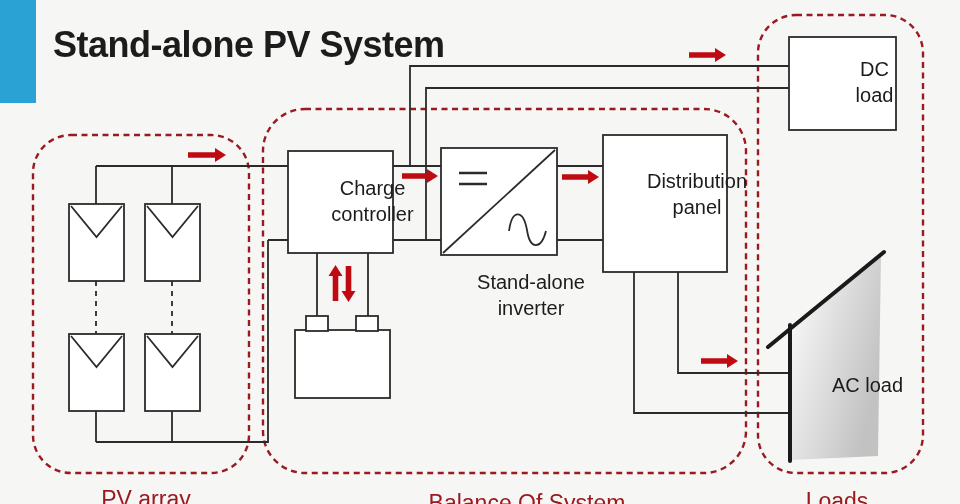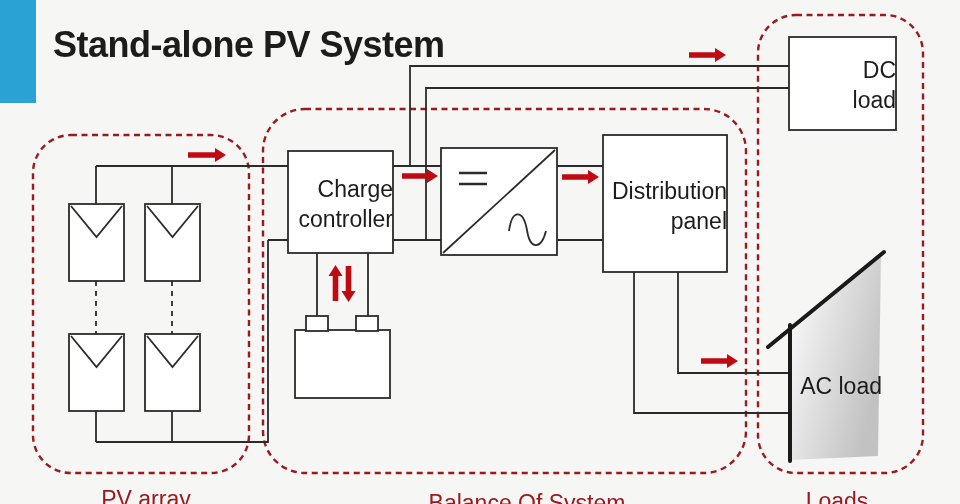--- a/index.html
+++ b/index.html
@@ -15,22 +15,22 @@
          letter-spacing:-0.5px;color:var(--text);white-space:nowrap;}
   svg.diagram{position:absolute;left:0;top:0;}
   .wire{stroke:var(--line);stroke-width:1.8;fill:none;}
   .wire-dashed{stroke-dasharray:5 5;}
   .solid-box{fill:#ffffff;stroke:var(--line);stroke-width:1.8;}
   .group-box{fill:none;stroke:var(--dashed);stroke-width:2.4;stroke-dasharray:6 4.5;}
   .sym{stroke:var(--line);stroke-width:1.8;fill:none;}
   .sym-thick{stroke-width:2.6;}
   .thick{stroke:#1a1a1a;stroke-width:4;fill:none;stroke-linecap:round;}
   .arrow path{fill:var(--arrow);stroke:none;}
-  .label{position:absolute;color:var(--text);font-size:23px;line-height:1.3;
-         text-align:right;white-space:pre-line;}
+  .label{position:absolute;color:var(--text);font-size:20px;line-height:1.3;
+         text-align:center;white-space:pre-line;padding-left:32px;}
   .group-label{position:absolute;color:var(--group-label);font-size:23px;
          text-align:center;white-space:nowrap;}
 </style>
 </head>
 <body>
 
 <div class="stage">
 
   <div class="accent-bar"></div>
   <div class="title">Stand-alone PV System</div>
@@ -113,21 +113,23 @@
       <path d="M562,174.2 H588 V170 L599,177 L588,184 V179.8 H562 Z"></path>
       <path d="M689,52.2 H715 V48 L726,55 L715,62 V57.8 H689 Z"></path>
       <path d="M701,358.2 H727 V354 L738,361 L727,368 V363.8 H701 Z"></path>
       <path d="M332.7,301 V276 H328.5 L335.5,265 L342.5,276 H338.3 V301 Z"></path>
       <path d="M345.7,266 V291 H341.5 L348.5,302 L355.5,291 H351.3 V266 Z"></path>
     </g>
   </svg>
 
   <div class="label" style="left:288px;top:175px;width:105px;">Charge
 controller</div>
-  <div class="label" style="left:603px;top:177px;width:124px;">Distribution
+  <div class="label" style="left:429px;top:269px;width:140px;">Stand-alone
+inverter</div>
+  <div class="label" style="left:603px;top:168px;width:124px;">Distribution
 panel</div>
   <div class="label" style="left:789px;top:56px;width:107px;">DC
 load</div>
   <div class="label" style="left:789px;top:372px;width:93px;">AC load</div>
 
   <div class="group-label" style="left:46px;top:486px;width:200px;">PV array</div>
   <div class="group-label" style="left:377px;top:490px;width:300px;">Balance Of System</div>
   <div class="group-label" style="left:757px;top:488px;width:160px;">Loads</div>
 </div>
 

